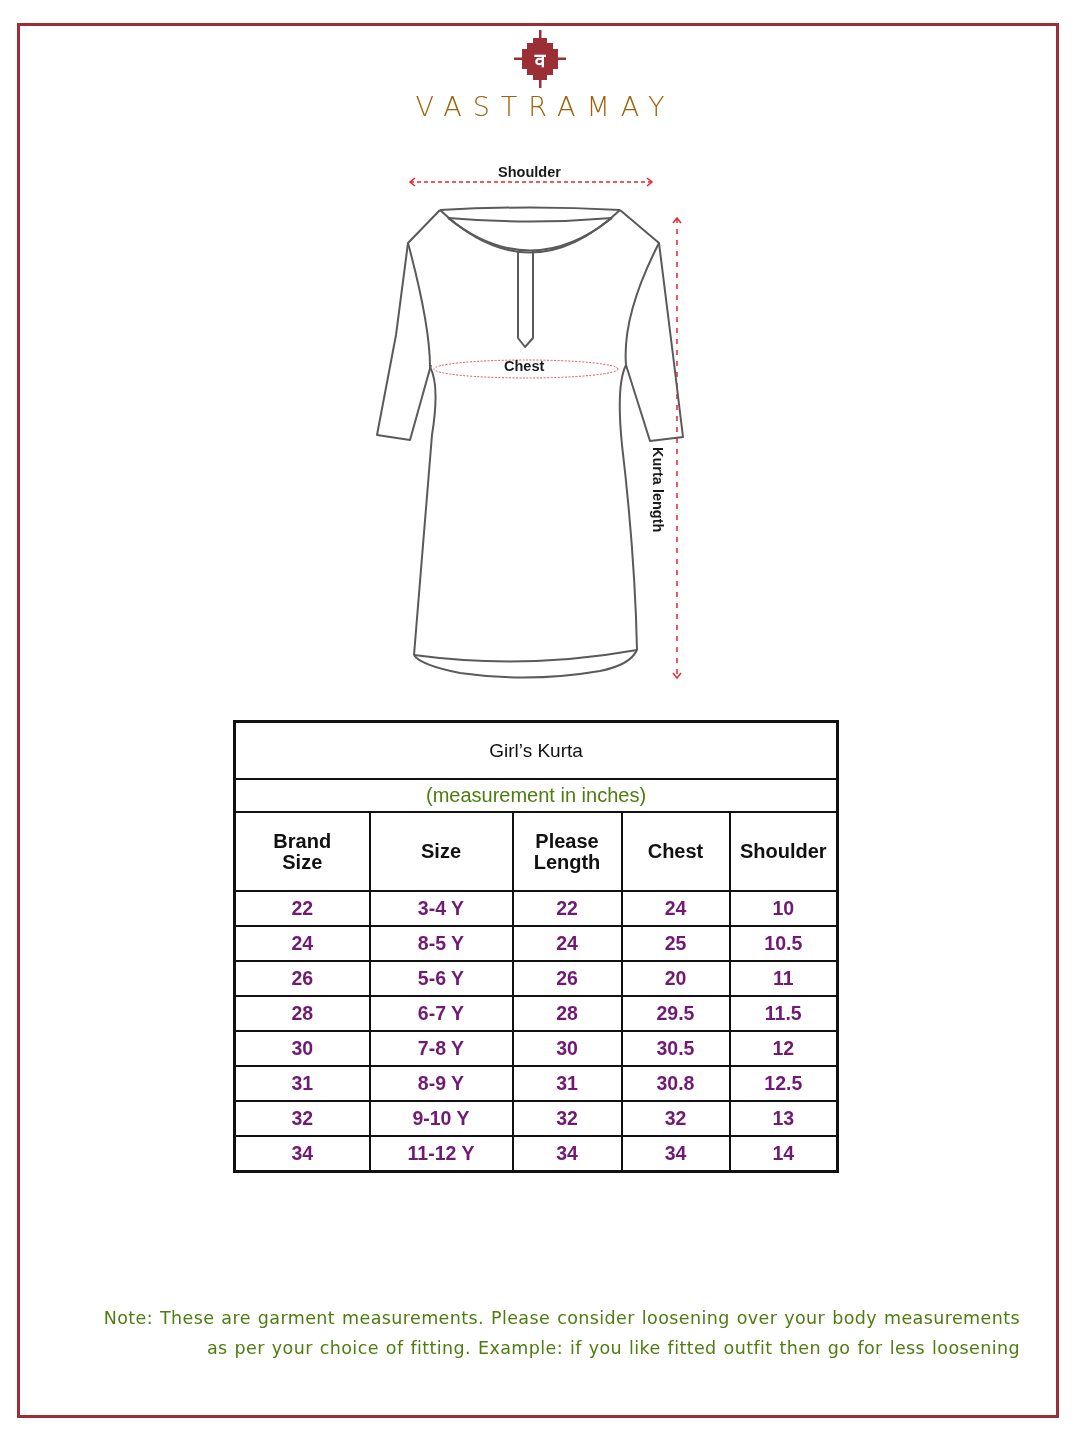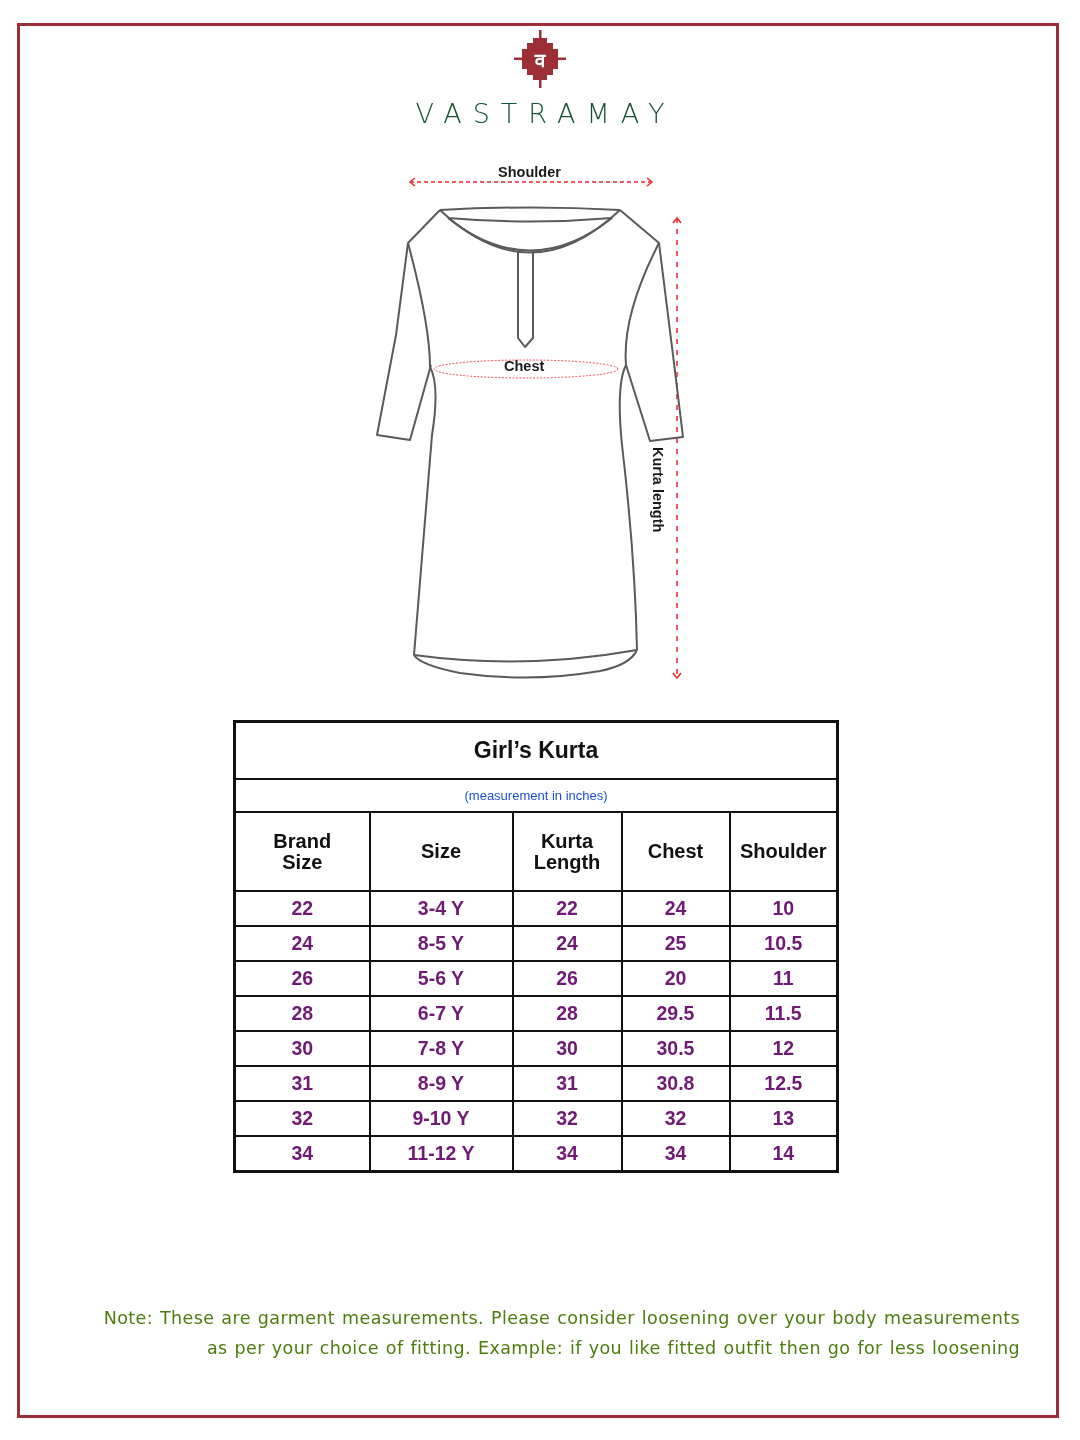--- a/index.html
+++ b/index.html
@@ -27,27 +27,27 @@
     .logo-mark {
       position: absolute;
       left: 514px;
       top: 30px;
       width: 52px;
       height: 58px;
     }
     .brand-name {
       position: absolute;
       left: 0;
-      top: 98px;
+      top: 91px;
       width: 1080px;
       text-align: center;
       font-family: "DejaVu Sans", sans-serif;
       font-size: 27px;
       letter-spacing: 11px;
-      color: #14532d;
+      color: #a16207;
       font-weight: 300;
       padding-left: 11px;
       box-sizing: border-box;
     }
     .diagram {
       position: absolute;
       left: 360px;
       top: 155px;
       width: 360px;
       height: 545px;
@@ -80,27 +80,27 @@
       border: 3px solid #111;
     }
     .size-table td, .size-table th {
       border: 2.5px solid #111;
       text-align: center;
       padding: 0;
       font-family: "Liberation Sans", sans-serif;
     }
     .title-cell {
       height: 55px;
-      font-size: 23px;
-      font-weight: bold;
+      font-size: 19px;
+      font-weight: normal;
     }
     .subtitle-cell {
       height: 31px;
-      font-size: 13px;
-      color: #1d4ed8;
+      font-size: 20px;
+      color: #4d7c0f;
       font-weight: normal;
     }
     .head-cell {
       height: 77px;
       font-size: 20px;
       font-weight: bold;
       line-height: 21px;
     }
     .data-cell {
       height: 33px;
@@ -198,21 +198,21 @@
   <tbody>
       <tr>
     <th colspan="5" class="title-cell">Girl’s Kurta</th>
   </tr>
   <tr>
     <td colspan="5" class="subtitle-cell">(measurement in inches)</td>
   </tr>
   <tr>
     <th class="head-cell"><span>Brand</span><br><span>Size</span></th>
     <th class="head-cell"><span>Size</span></th>
-    <th class="head-cell"><span>Kurta</span><br><span>Length</span></th>
+    <th class="head-cell"><span>Please</span><br><span>Length</span></th>
     <th class="head-cell"><span>Chest</span></th>
     <th class="head-cell"><span>Shoulder</span></th>
   </tr>
   <tr>
     <td class="data-cell">22</td>
     <td class="data-cell">3-4 Y</td>
     <td class="data-cell">22</td>
     <td class="data-cell">24</td>
     <td class="data-cell">10</td>
   </tr>

